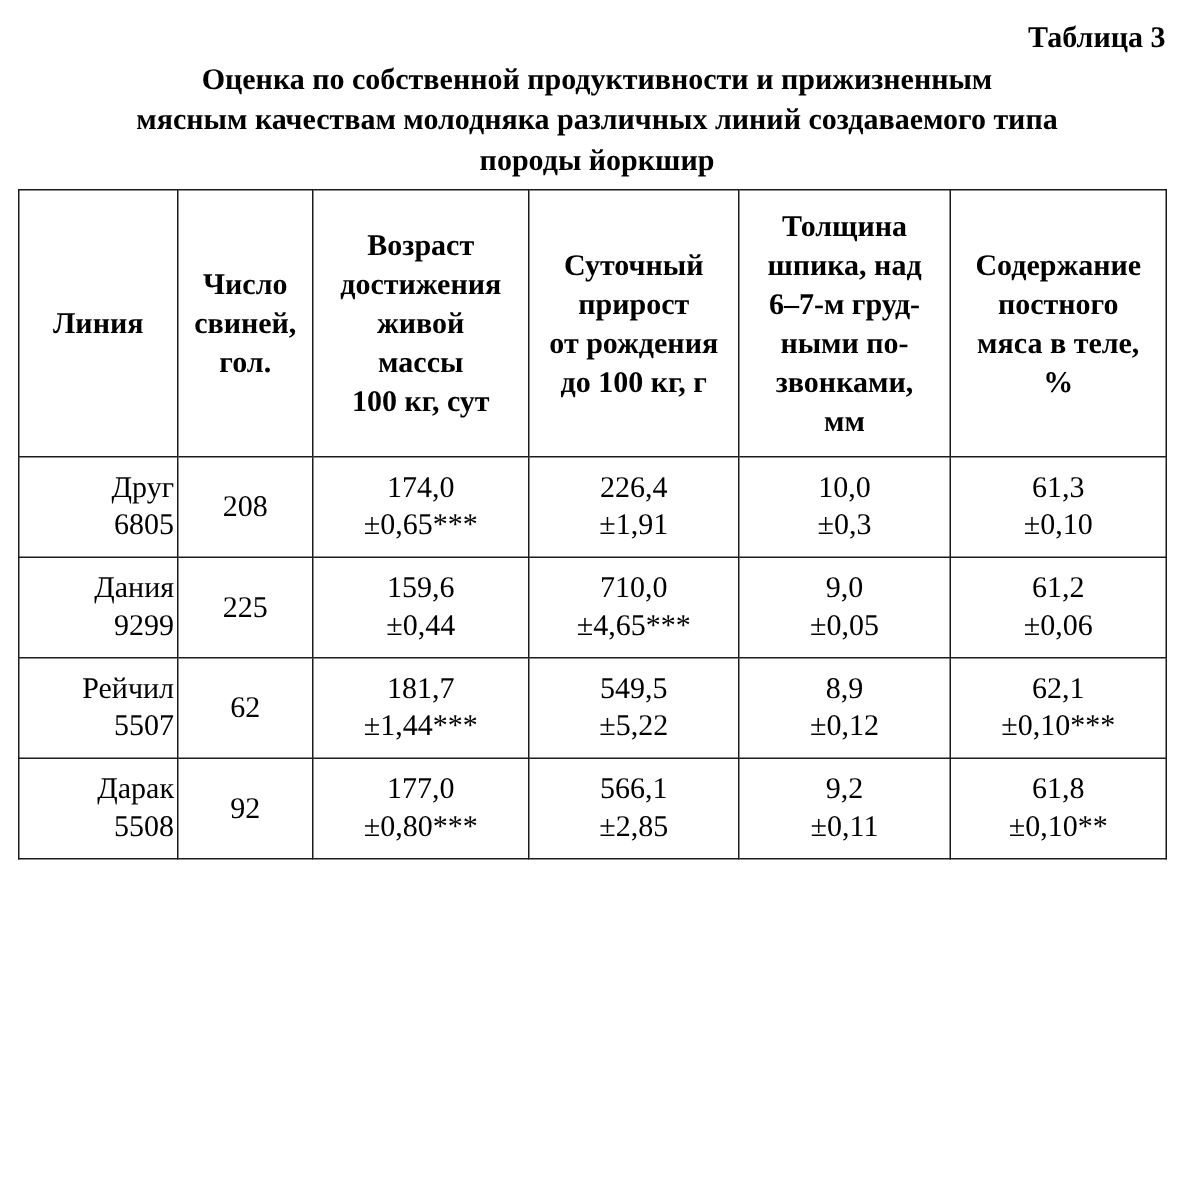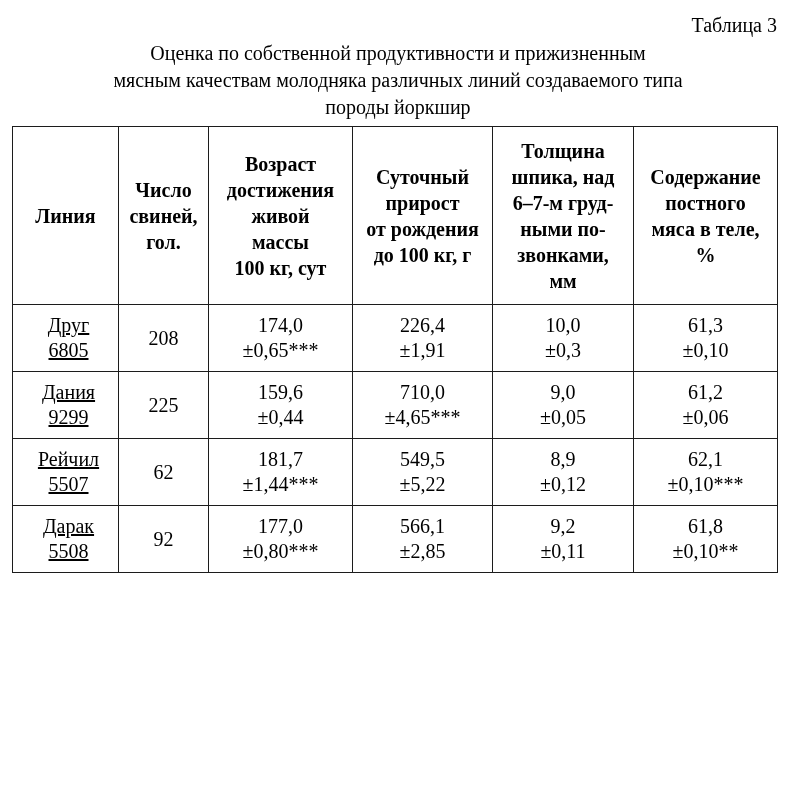--- a/index.html
+++ b/index.html
@@ -12,28 +12,28 @@
   }
   .page {
     width: 796px;
     height: 790px;
     background: #ffffff;
     overflow: hidden;
   }
   .table-label {
     margin: 11px 19px 0 0;
     text-align: right;
-    font-weight: normal;
+    font-weight: bold;
     font-size: 20px;
     line-height: 28px;
   }
   .doc-title {
     margin: 1px 8px 5px 8px;
     text-align: center;
-    font-weight: normal;
+    font-weight: bold;
     font-size: 20px;
     line-height: 27px;
     white-space: pre-line;
   }
   table.data-table {
     border-collapse: collapse;
     table-layout: fixed;
     margin-left: 12px;
     width: 765px;
   }
@@ -51,23 +51,22 @@
   .data-table tbody tr { height: 67px; }
   .data-table th {
     font-weight: bold;
     line-height: 26px;
   }
   .data-table td {
     font-weight: normal;
     line-height: 25px;
   }
   .data-table td.line-col {
-    text-align: center;
+    text-align: right;
     padding-left: 8px;
-    text-decoration: underline;
   }
 </style>
 </head>
 <body>
 
 <div class="page">
 
   <div class="table-label">Таблица 3</div>
 
   <div class="doc-title">Оценка по собственной продуктивности и прижизненным

